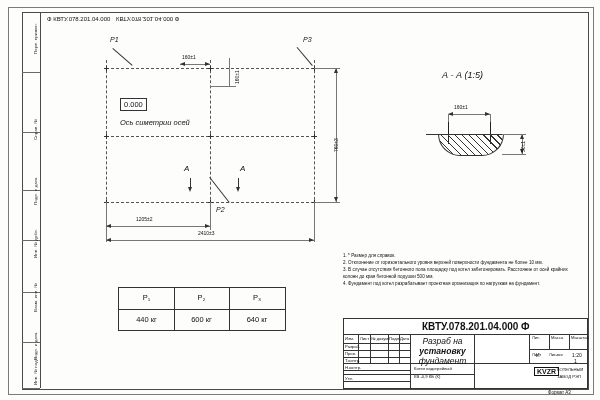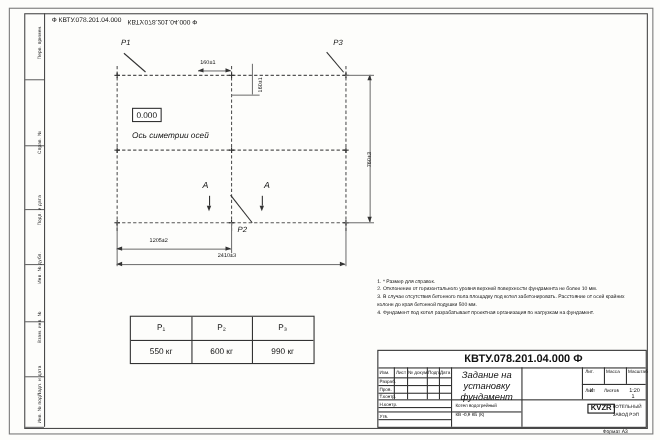--- a/index.html
+++ b/index.html
@@ -194,33 +194,58 @@
     <div class="arrowL" style="left:8px;top:193.5px;"></div>
     <div class="arrowR" style="left:107px;top:193.5px;"></div>
     <div class="dimtext" style="left:38px;top:186px;">1205±2</div>
 
     <div class="hthin" style="left:8px;top:210px;width:208px;"></div>
     <div class="arrowL" style="left:8px;top:207.5px;"></div>
     <div class="arrowR" style="left:211px;top:207.5px;"></div>
     <div class="dimtext" style="left:100px;top:200px;">2410±3</div>
   </div>
 
+  <div class="section">
+    <div class="sect-title" style="left:12px;top:0;">А - А (1:5)</div>
+
+    <div class="hthin" style="left:18px;top:44px;width:42px;"></div>
+    <div class="arrowL" style="left:18px;top:41.5px;"></div>
+    <div class="arrowR" style="left:55px;top:41.5px;"></div>
+    <div class="dimtext" style="left:24px;top:34px;">160±1</div>
+    <div class="vthin" style="left:18px;top:44px;height:16px;"></div>
+    <div class="vthin" style="left:60px;top:44px;height:16px;"></div>
+
+    <div class="bolt" style="left:18px;top:52px;height:22px;"></div>
+    <div class="bolt" style="left:60px;top:52px;height:22px;"></div>
+
+    <div class="ground" style="left:-4px;top:64px;width:20px;"></div>
+    <div class="ground" style="left:62px;top:64px;width:22px;"></div>
+
+    <div class="hatch" style="left:8px;top:64px;width:64px;height:20px;border-radius:0 0 22px 22px;"></div>
+
+    <div class="vthin" style="left:92px;top:64px;height:20px;"></div>
+    <div class="arrowU" style="left:89.5px;top:64px;"></div>
+    <div class="arrowD" style="left:89.5px;top:79px;"></div>
+    <div class="dimtextv" style="left:90px;top:82px;">50±1</div>
+    <div class="hthin" style="left:72px;top:64px;width:24px;"></div>
+    <div class="hthin" style="left:72px;top:84px;width:24px;"></div>
+  </div>
 
   <div class="ptable">
     <div class="rowline" style="top:21px;"></div>
     <div class="col" style="left:55px;width:0;"></div>
     <div class="col" style="left:110px;width:0;"></div>
 
     <div class="c" style="left:0;top:5px;width:55px;">P₁</div>
     <div class="c" style="left:55px;top:5px;width:55px;">P₂</div>
     <div class="c" style="left:110px;top:5px;width:56px;">P₃</div>
 
-    <div class="c" style="left:0;top:27px;width:55px;">550 кг</div>
+    <div class="c" style="left:0;top:27px;width:55px;">440 кг</div>
     <div class="c" style="left:55px;top:27px;width:55px;">600 кг</div>
-    <div class="c" style="left:110px;top:27px;width:56px;">990 кг</div>
+    <div class="c" style="left:110px;top:27px;width:56px;">640 кг</div>
   </div>
 
   <div class="notes">
     <div>1. * Размер для справок.</div>
     <div>2. Отклонение от горизонтального уровня верхней поверхности фундамента не более 10 мм.</div>
     <div>3. В случае отсутствия бетонного пола площадку под котел забетонировать. Расстояние от осей крайних колонн до края бетонной подушки  500 мм.</div>
     <div>4. Фундамент под котел разрабатывает проектная организация по нагрузкам на фундамент.</div>
   </div>
 
   <div class="tb">
@@ -252,22 +277,22 @@
     <div class="tb-sm" style="left:27px;top:17px;">№ докум.</div>
     <div class="tb-sm" style="left:45px;top:17px;">Подп.</div>
     <div class="tb-sm" style="left:56px;top:17px;">Дата</div>
 
     <div class="tb-sm" style="left:1px;top:25px;">Разраб.</div>
     <div class="tb-sm" style="left:1px;top:32px;">Пров.</div>
     <div class="tb-sm" style="left:1px;top:39px;">Т.контр.</div>
     <div class="tb-sm" style="left:1px;top:46px;">Н.контр.</div>
     <div class="tb-sm" style="left:1px;top:57px;">Утв.</div>
 
-    <div class="tb-title" style="left:67px;top:17px;width:63px;">Задание на</div>
-    <div class="tb-title" style="left:67px;top:27px;width:63px;">установку</div>
+    <div class="tb-title" style="left:67px;top:17px;width:63px;">Разраб на</div>
+    <div class="tb-title" style="left:67px;top:27px;width:63px;font-weight:bold;">установку</div>
     <div class="tb-title" style="left:67px;top:37px;width:63px;">фундамент</div>
 
     <div class="tb-sm" style="left:188px;top:16px;">Лит.</div>
     <div class="tb-sm" style="left:207px;top:16px;">Масса</div>
     <div class="tb-sm" style="left:227px;top:16px;">Масштаб</div>
     <div class="tb-md" style="left:192px;top:33px;">И</div>
     <div class="tb-md" style="left:212px;top:33px;">-</div>
     <div class="tb-md" style="left:228px;top:33px;">1:20</div>
 
     <div class="tb-sm" style="left:188px;top:33px;">Лист</div>

